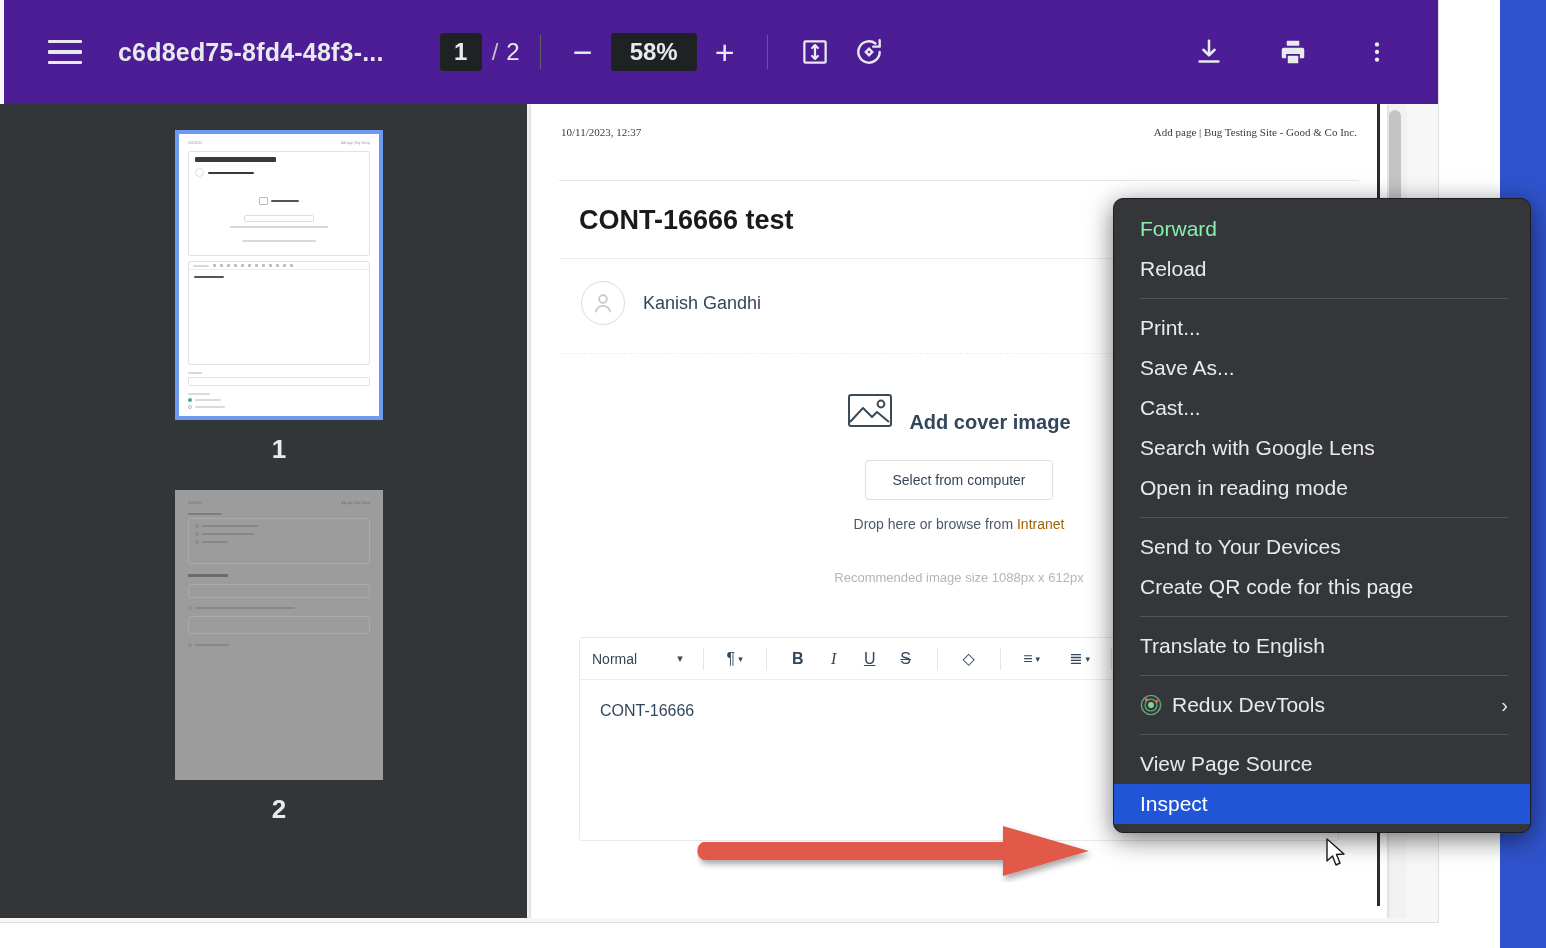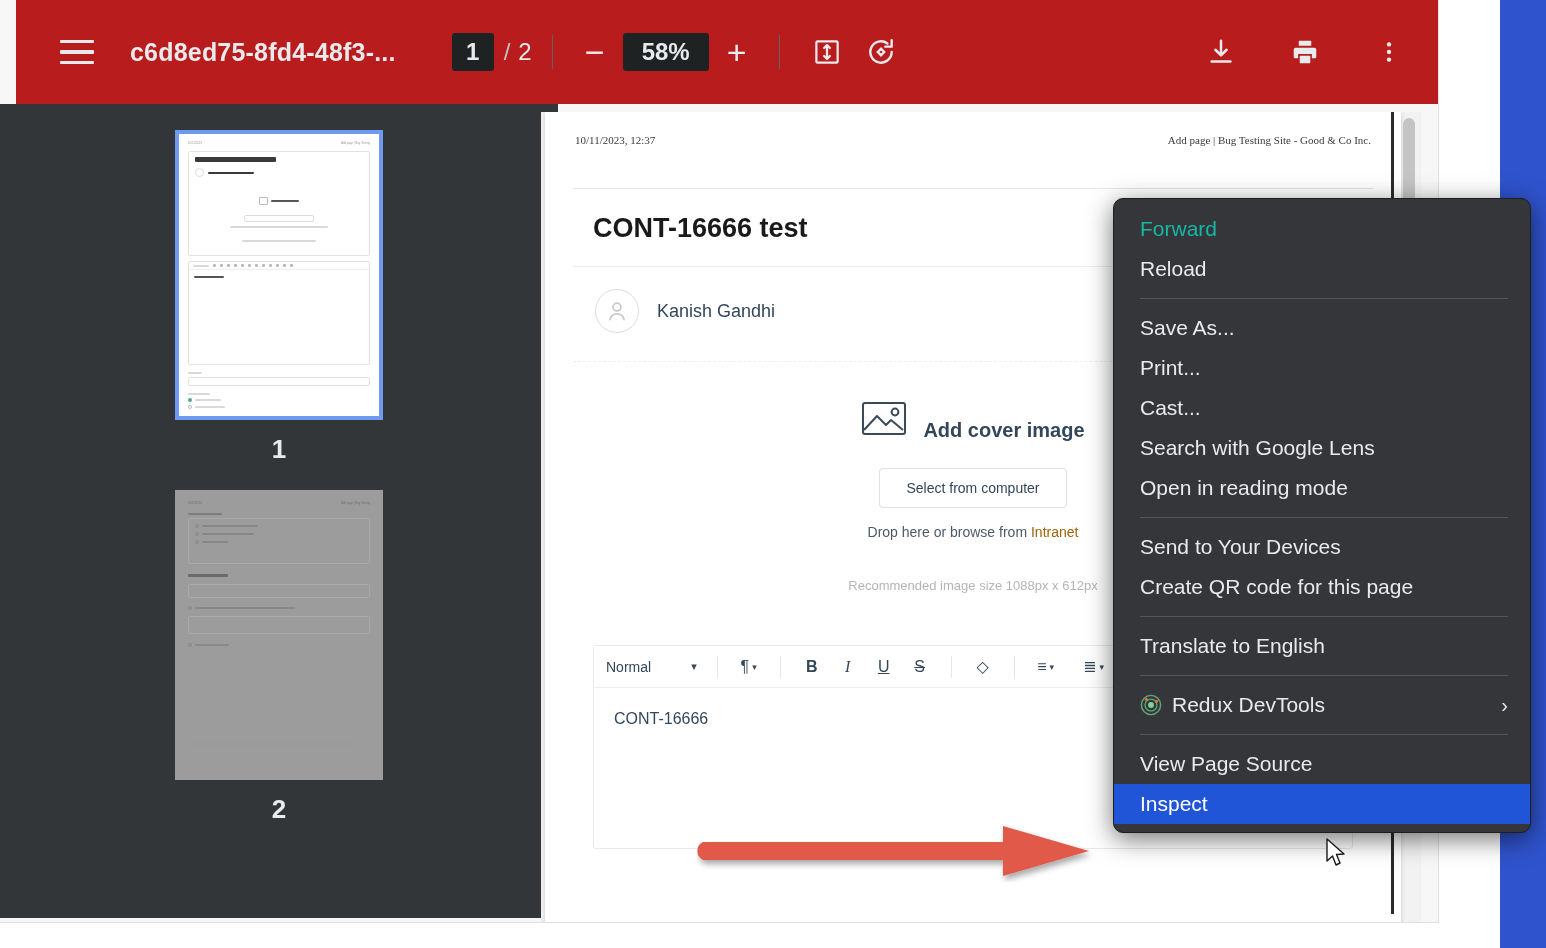--- a/index.html
+++ b/index.html
@@ -20,22 +20,22 @@
   
   .pdf-window {
     position: absolute; left: 0; top: 0; width: 1438px; height: 922px;
     background: #f7f7f7;
     overflow: hidden;
     box-shadow: 0 0 0 1px rgba(0,0,0,0.12);
   }
 
   
   .pdf-toolbar {
-    position: absolute; left: 16px; top: 0; width: 1438px; height: 104px;
-    background: #b91c1c;
+    position: absolute; left: 4px; top: 0; width: 1438px; height: 104px;
+    background: #4c1d95;
     display: flex; align-items: center;
   }
   .tb-left { display: flex; align-items: center; gap: 0; padding-left: 34px; flex: 0 0 auto; }
   .tb-spacer { flex: 1 1 auto; }
   .tb-right { display: flex; align-items: center; padding-right: 38px; gap: 30px; }
 
   .icon-btn {
     width: 54px; height: 54px; display: flex; align-items: center; justify-content: center;
     border-radius: 50%; cursor: pointer;
   }
@@ -99,22 +99,22 @@
   .mini .hd { display: flex; justify-content: space-between; font-size: 2.8px; color: #999; }
   .mini .box { border: 1px solid #e2e2e2; border-radius: 2px; }
   .mini .ttl { height: 5px; width: 48%; background: #3a3a3a; border-radius: 1px; }
   .mini .cir { width: 9px; height: 9px; border-radius: 50%; border: 1px solid #ddd; }
   .mini .btn { height: 7px; width: 42%; border: 1px solid #ddd; border-radius: 2px; margin: 0 auto; }
   .mini .tb { height: 8px; border-bottom: 1px solid #eee; display: flex; align-items: center; gap: 4px; padding: 0 4px; }
   .mini .dot { width: 3px; height: 3px; background: #bbb; border-radius: 1px; }
 
   
   .view-pane {
-    position: absolute; left: 541px; top: 0; width: 880px; height: 814px;
-    background: #f2f2f2; overflow: hidden; margin-top: 8px;
+    position: absolute; left: 527px; top: 0; width: 880px; height: 814px;
+    background: #f2f2f2; overflow: hidden;
   }
   .paper {
     position: absolute; left: 4px; top: 0; width: 856px; height: 900px;
     background: #ffffff;
     box-shadow: 0 1px 4px rgba(0,0,0,.18);
   }
   .paper-hdr {
     display: flex; justify-content: space-between;
     font-family: "Liberation Serif", serif; font-size: 11px; color: #3b3b3b;
     padding: 22px 30px 0 30px;
@@ -164,21 +164,21 @@
   .ctx-menu {
     position: absolute; left: 1113px; top: 198px; width: 418px;
     background: #35363a; border-radius: 10px; padding: 10px 0 8px 0;
     box-shadow: 0 6px 26px rgba(0,0,0,.55);
     border: 1px solid #1d1e20;
   }
   .ctx-item {
     height: 40px; display: flex; align-items: center;
     padding: 0 22px 0 26px; color: #e8eaed; font-size: 21px; white-space: nowrap;
   }
-  .ctx-item.disabled { color: #14b8a6; }
+  .ctx-item.disabled { color: #86efac; }
   .ctx-item.sel { background: #1f55d6; color: #ffffff; }
   .ctx-sep { height: 1px; background: #525457; margin: 9px 22px 9px 26px; }
   .ctx-item .ctx-ico { width: 32px; display: flex; align-items: center; }
   .ctx-item .ctx-arrow { margin-left: auto; font-size: 20px; color: #e8eaed; }
 
   
   .cursor { position: absolute; left: 1325px; top: 838px; width: 22px; height: 30px; }
 
   
   .red-arrow { position: absolute; left: 697px; top: 820px; width: 400px; height: 62px; }
@@ -443,24 +443,24 @@
 
   <div class="ctx-menu" id="ctx-menu">
       <div class="ctx-item disabled">
         <span>Forward</span>
       </div>
       <div class="ctx-item">
         <span>Reload</span>
       </div>
       <div class="ctx-sep"></div>
       <div class="ctx-item">
+        <span>Print...</span>
+      </div>
+      <div class="ctx-item">
         <span>Save As...</span>
-      </div>
-      <div class="ctx-item">
-        <span>Print...</span>
       </div>
       <div class="ctx-item">
         <span>Cast...</span>
       </div>
       <div class="ctx-item">
         <span>Search with Google Lens</span>
       </div>
       <div class="ctx-item">
         <span>Open in reading mode</span>
       </div>

